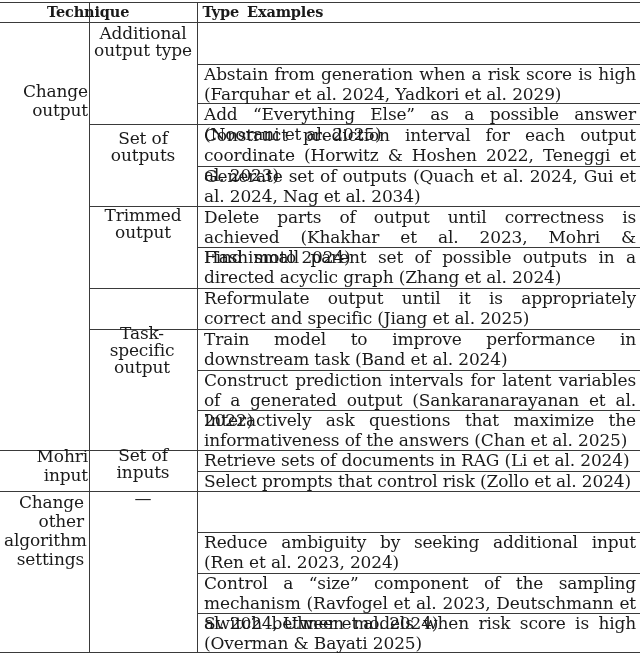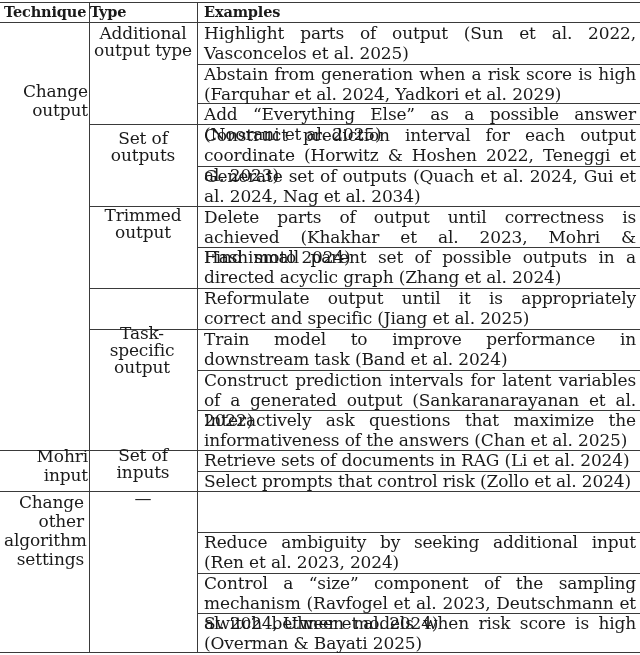--- a/index.html
+++ b/index.html
@@ -3,22 +3,22 @@
 <meta charset="utf-8">
 <style>
   html, body { margin: 0; padding: 0; background: #ffffff; }
   body { width: 640px; height: 655px; overflow: hidden; position: relative;
          font-family: "DejaVu Serif", "Liberation Serif", serif; color: #1a1a1a; }
   .tbl { position: absolute; left: 0; top: 0; width: 640px; height: 655px; }
   .hline { position: absolute; left: 0; width: 640px; height: 0; border-top: 1.2px solid #3a3a3a; }
   .hline.thick { border-top-width: 1.6px; }
   .vline { position: absolute; width: 0; border-left: 1.2px solid #3a3a3a; }
   .cell { position: absolute; font-size: 17px; line-height: 20px; letter-spacing: -0.15px; }
-  .hdr { font-weight: bold; font-size: 14.5px; }
-  .center { text-align: left; }
+  .hdr { font-weight: bold; font-size: 14.5px; margin-left: 43px; }
+  .center { text-align: right; }
   .ex { left: 204px; width: 432px; text-align: justify; text-align-last: left; }
   .tech { left: 0px; width: 88px; text-align: right; }
   .type { left: 90px; width: 106px; text-align: center; line-height: 17px; }
 </style>
 </head>
 <body>
 
 <div class="tbl">
 
   <div class="hline thick" style="top:2px"></div>
@@ -52,21 +52,20 @@
   <div class="cell tech" style="top:447px;line-height:19px">Mohri input</div>
   <div class="cell tech" style="top:493px;line-height:19px;width:80px;left:4px">Change other algorithm settings</div>
 
   <div class="cell type" style="top:25px">Additional output type</div>
   <div class="cell type" style="top:130px;width:90px;left:98px">Set of outputs</div>
   <div class="cell type" style="top:207px;width:90px;left:98px">Trimmed output</div>
   <div class="cell type" style="top:325px;width:104px">Task-specific output</div>
   <div class="cell type" style="top:447px;width:80px;left:103px">Set of inputs</div>
   <div class="cell type" style="top:490px">—</div>
 
-  <div class="cell ex" style="top:23px">Highlight parts of output (Sun et al. 2022, Vasconcelos et al. 2025)</div>
   <div class="cell ex" style="top:64px">Abstain from generation when a risk score is high (Farquhar et al. 2024, Yadkori et al. 2029)</div>
   <div class="cell ex" style="top:104px">Add “Everything Else” as a possible answer (Noorani et al. 2025)</div>
   <div class="cell ex" style="top:125px">Construct prediction interval for each output coordinate (Horwitz &amp; Hoshen 2022, Teneggi et al. 2023)</div>
   <div class="cell ex" style="top:166px">Generate set of outputs (Quach et al. 2024, Gui et al. 2024, Nag et al. 2034)</div>
   <div class="cell ex" style="top:207px">Delete parts of output until correctness is achieved (Khakhar et al. 2023, Mohri &amp; Hashimoto 2024)</div>
   <div class="cell ex" style="top:247px">Find small parent set of possible outputs in a directed acyclic graph (Zhang et al. 2024)</div>
   <div class="cell ex" style="top:288px">Reformulate output until it is appropriately correct and specific (Jiang et al. 2025)</div>
   <div class="cell ex" style="top:329px">Train model to improve performance in downstream task (Band et al. 2024)</div>
   <div class="cell ex" style="top:370px">Construct prediction intervals for latent variables of a generated output (Sankaranarayanan et al. 2022)</div>
   <div class="cell ex" style="top:410px">Interactively ask questions that maximize the informativeness of the answers (Chan et al. 2025)</div>

